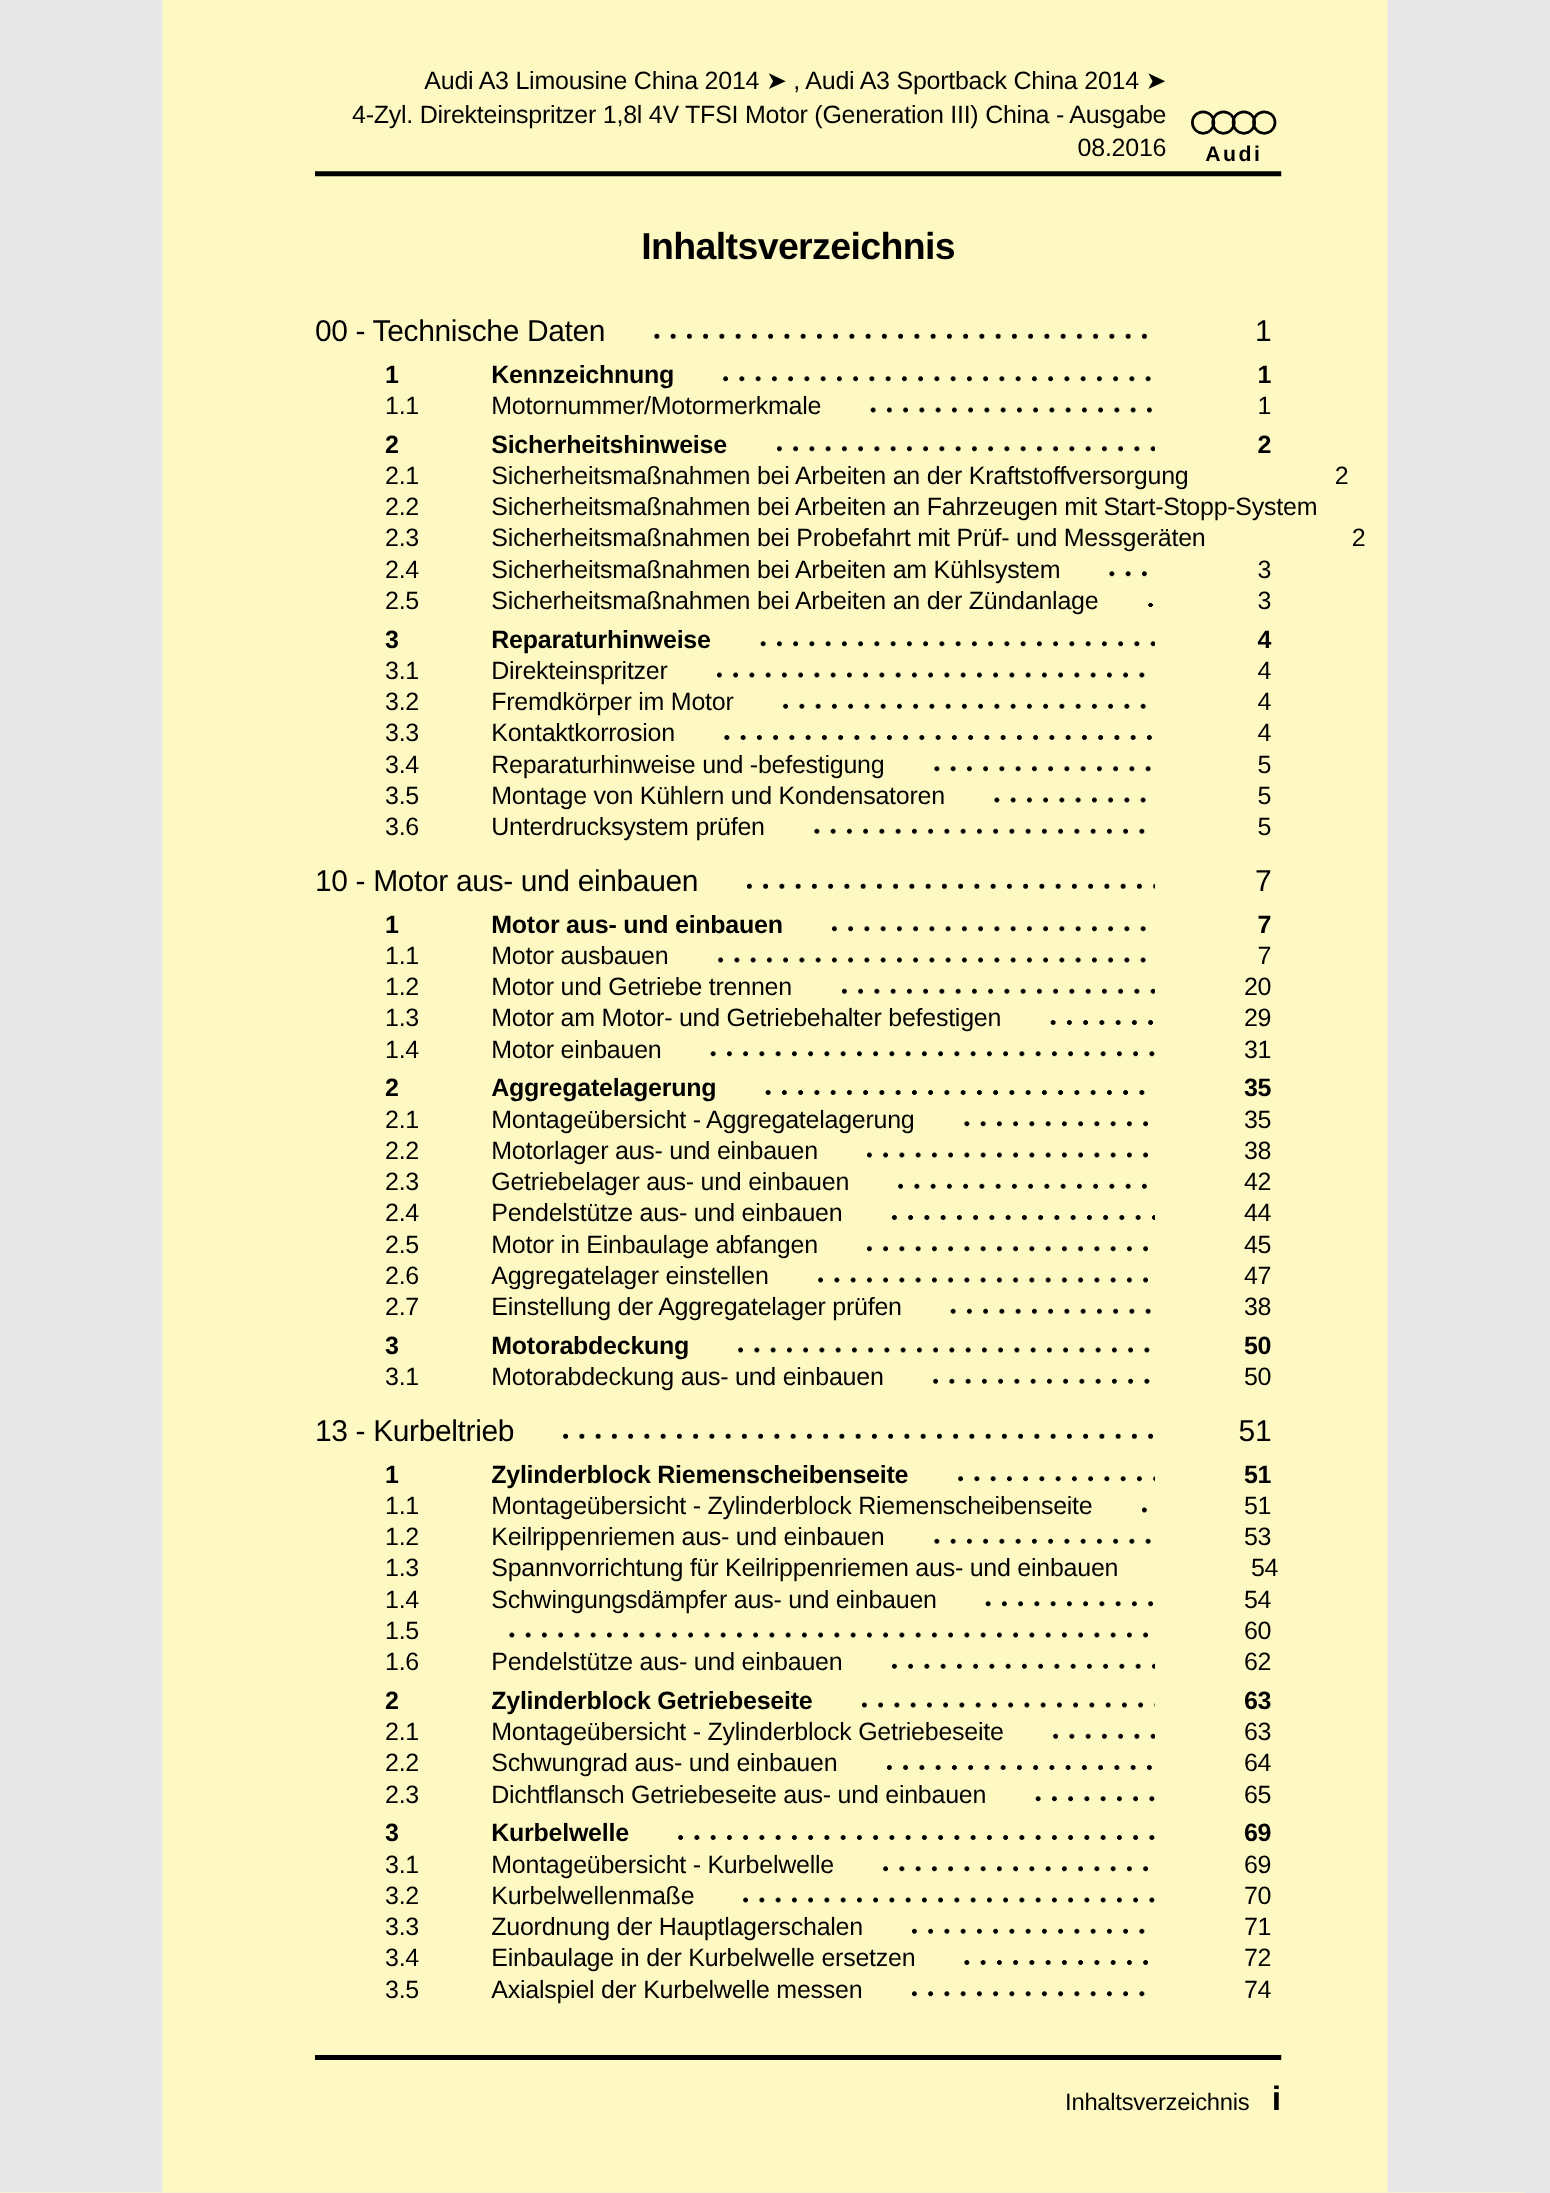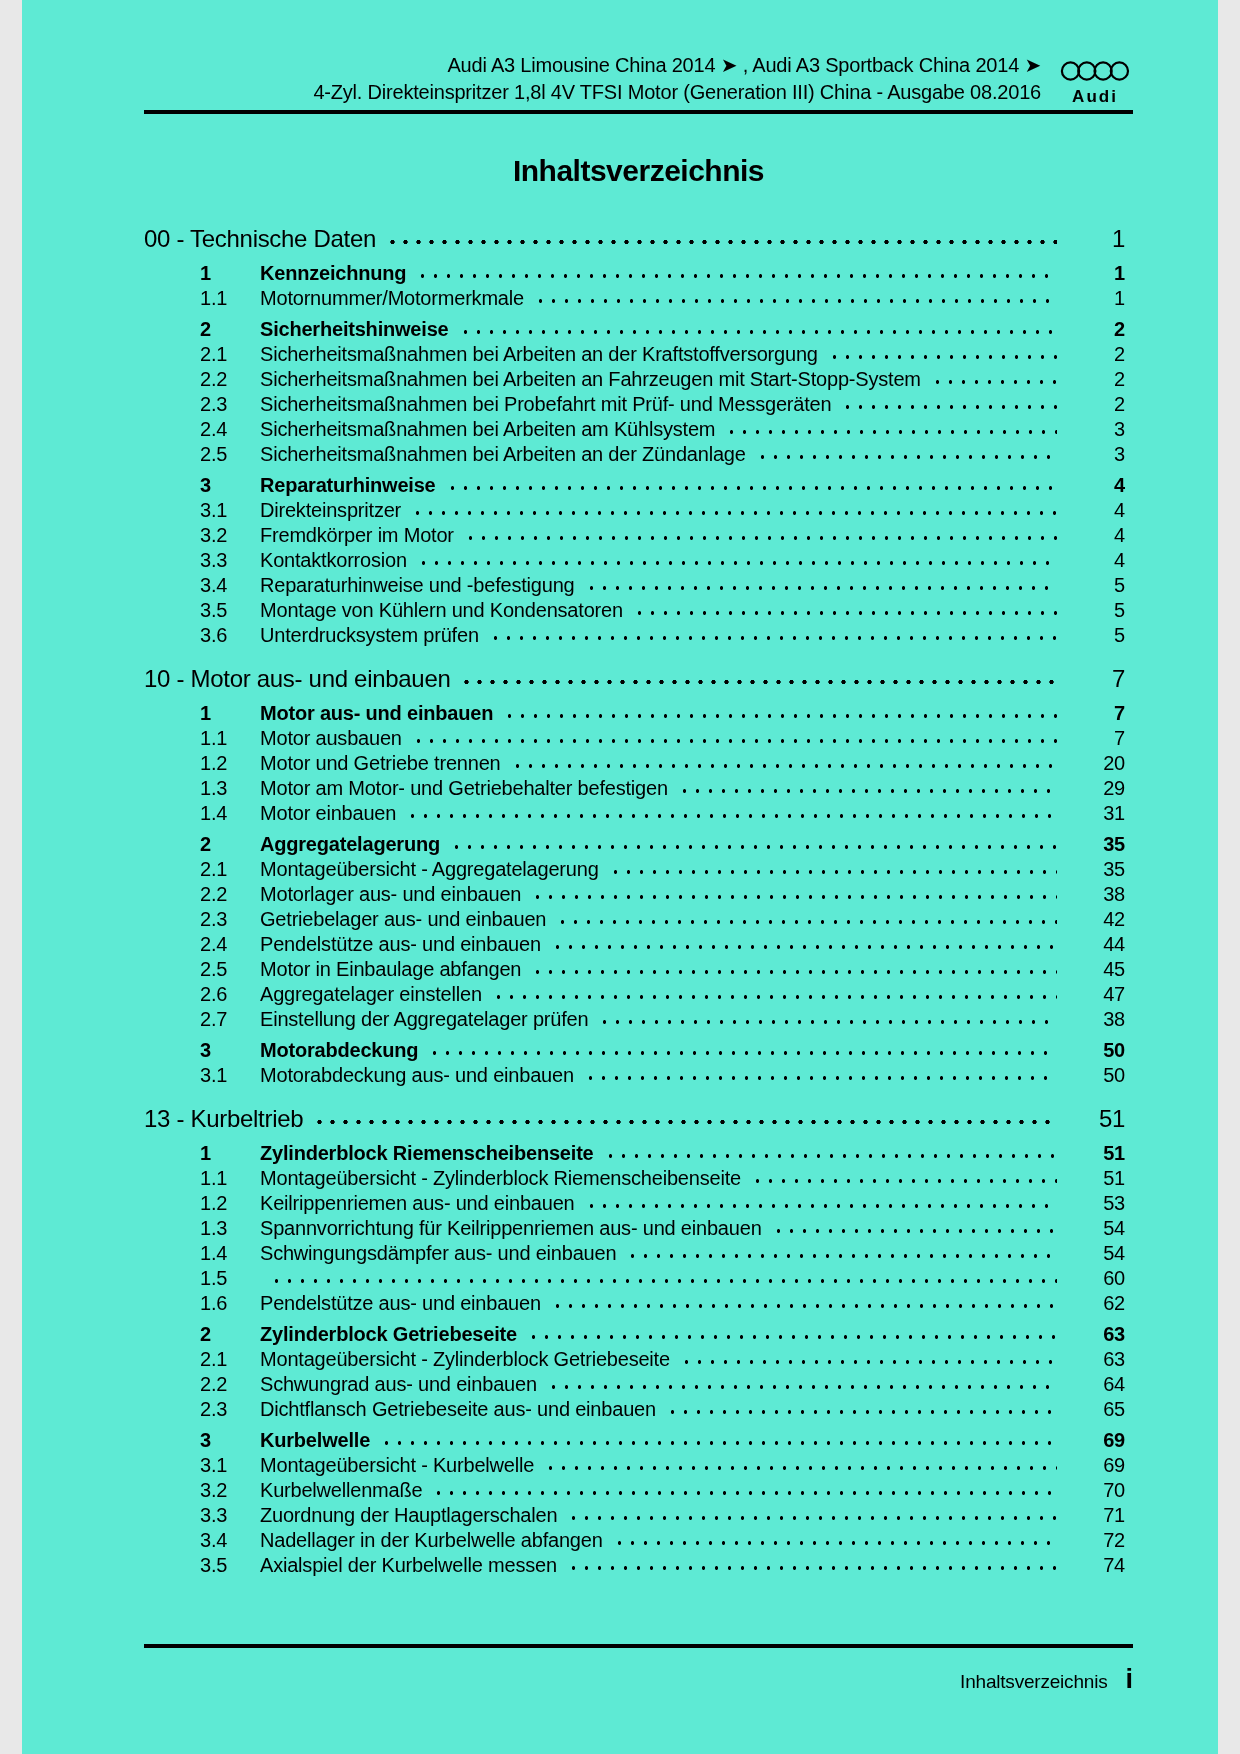--- a/index.html
+++ b/index.html
@@ -1,37 +1,37 @@
 <!DOCTYPE html>
 <html><head>
 <meta charset="utf-8">
 <style>
   * { margin:0; padding:0; box-sizing:border-box; }
   body { background:#e8e8e8; font-family:"Liberation Sans", sans-serif; }
   .page {
-    position:relative; width:1196px; height:1754px; margin:0 auto;
-    background:#5eead4; color:#000000; overflow:hidden;
+    position:relative; width:980px; height:1754px; margin:0 auto;
+    background:#fef9c3; color:#000000; overflow:hidden;
   }
   .content { padding-left:122px; padding-right:85px; }
 
   
   .header { display:flex; align-items:flex-end; padding-top:52px; }
   .header-text { flex:1; text-align:right; font-size:20px; line-height:27px; padding-right:16px; letter-spacing:-0.2px; }
   .logo { width:76px; text-align:center; padding-bottom:0; }
   .rings { display:block; margin:0 auto; }
   .brand { font-weight:bold; font-size:17px; letter-spacing:2px; line-height:18px;text-align:center; }
   .rule { height:4px; background:#000; }
   .header-rule { margin-top:4px; }
 
   
   .doc-title { text-align:center; font-size:30px; font-weight:bold; margin-top:40px; letter-spacing:-0.5px; }
 
   
   .toc { margin-top:34px; }
-  .row { display:flex; align-items:flex-end; white-space:nowrap; }
+  .row { display:flex; align-items:flex-end; white-space:nowrap;gap:25px; }
   .chapter-row { font-size:24px; height:33px; line-height:33px; margin-top:14px; letter-spacing:-0.3px; }
   .entry-row { font-size:20px; height:25px; line-height:25px; padding-left:56px; letter-spacing:-0.2px; }
   .entry-row.head { font-weight:bold; margin-top:6px; }
   .num { width:60px; flex:none; }
   .etitle { flex:none; }
   .leader {
     flex:1; align-self:stretch; margin:0 24px 0 10px;
     background-image: radial-gradient(circle, #000 1.7px, transparent 1.9px);
     background-size:13px 10px;
     background-repeat:repeat-x;
@@ -399,21 +399,21 @@
 
   <div class="row entry-row">
     <span class="num">3.3</span>
     <span class="etitle">Zuordnung der Hauptlagerschalen</span>
     <span class="leader"></span>
     <span class="page-num">71</span>
   </div>
 
   <div class="row entry-row">
     <span class="num">3.4</span>
-    <span class="etitle">Nadellager in der Kurbelwelle abfangen</span>
+    <span class="etitle">Einbaulage in der Kurbelwelle ersetzen</span>
     <span class="leader"></span>
     <span class="page-num">72</span>
   </div>
 
   <div class="row entry-row">
     <span class="num">3.5</span>
     <span class="etitle">Axialspiel der Kurbelwelle messen</span>
     <span class="leader"></span>
     <span class="page-num">74</span>
   </div>

